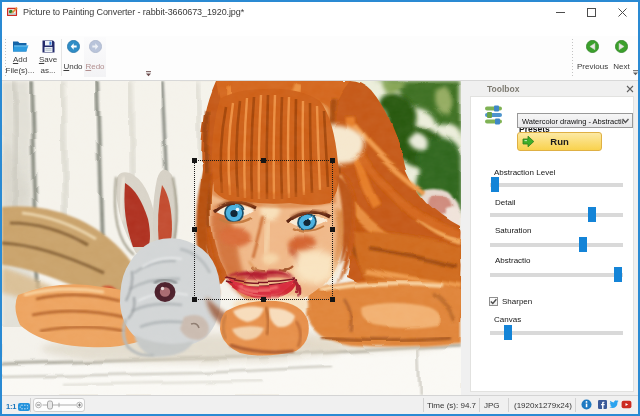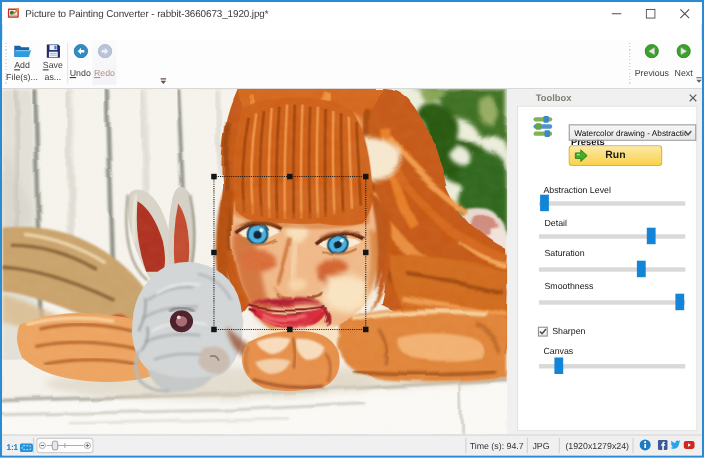--- a/index.html
+++ b/index.html
@@ -515,21 +515,21 @@
           <div class="track"></div>
           <div class="thumb" style="left: 98px;"></div>
         </div>
 
         <span class="slabel" id="lbl-s2">Saturation</span>
         <div class="tslider" id="sl-2">
           <div class="track"></div>
           <div class="thumb" style="left: 89px;"></div>
         </div>
 
-        <span class="slabel" id="lbl-s3">Smoothness</span>
+        <span class="slabel" id="lbl-s3">Abstractio</span>
         <div class="tslider" id="sl-3">
           <div class="track"></div>
           <div class="thumb" style="left: 124px;"></div>
         </div>
 
         <div id="sharpen-row">
           <div id="sharpen-box">
             <svg width="9" height="9" viewBox="0 0 9 9">
               <path d="M1.8 4.4 L3.8 6.4 L7.4 2.2" stroke="#4a4a4a" stroke-width="1.4" fill="none"></path>
             </svg>

